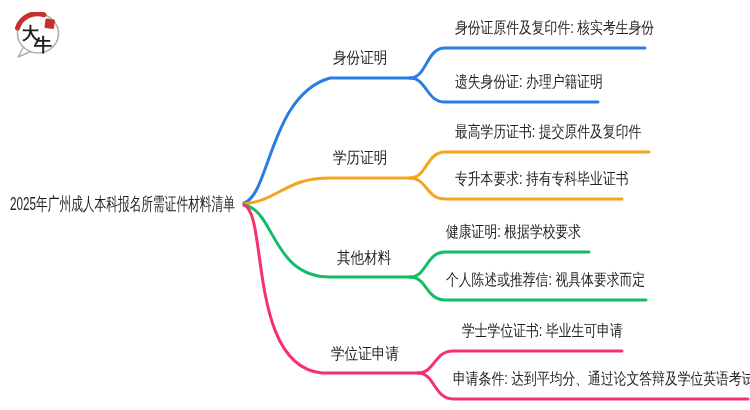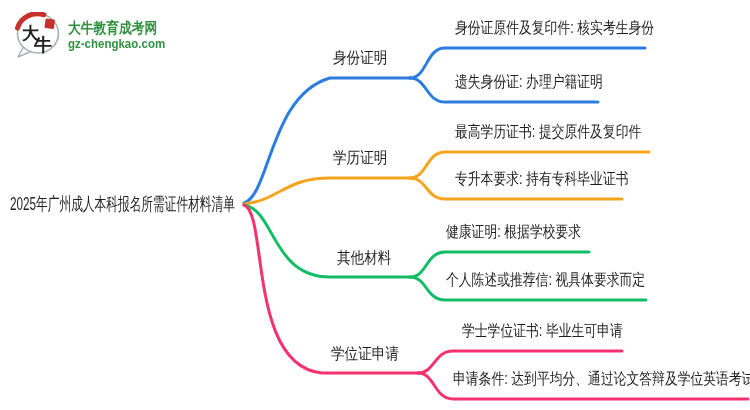--- a/index.html
+++ b/index.html
@@ -76,24 +76,20 @@
 
   <div class="logo">
     <svg width="48" height="47" viewBox="0 0 48 47">
       <path d="M10 34 L4 45 L18 39 Z" fill="#ffffff" stroke="#aab0b5" stroke-width="1.5" stroke-linejoin="round"></path>
       <ellipse cx="24" cy="21.5" rx="20.5" ry="19.5" fill="#ffffff" stroke="#aab0b5" stroke-width="1.6"></ellipse>
       <path d="M3.5 16 A20.5 19.5 0 0 1 30 2.8" fill="none" stroke="#c5322d" stroke-width="5" stroke-linecap="round"></path>
       <rect x="31" y="7" width="9.5" height="9.5" rx="1.2" fill="#c5322d" transform="rotate(8 35.7 11.7)"></rect>
       <text class="bull-cn" x="8" y="27" font-size="17">大</text>
       <text class="bull-cn" x="20" y="39" font-size="18">牛</text>
     </svg>
-    <div class="logo-text">
-      <div class="logo-name">大牛教育成考网</div>
-      <div class="logo-url">gz-chengkao.com</div>
-    </div>
   </div>
 
   <div class="node" id="root-title">2025年广州成人本科报名所需证件材料清单</div>
 
   <div class="node branch-label bl1">身份证明</div>
   <div class="node branch-label bl2">学历证明</div>
   <div class="node branch-label bl3">其他材料</div>
   <div class="node branch-label bl4">学位证申请</div>
 
   <div class="node leaf lf1">身份证原件及复印件: 核实考生身份</div>

